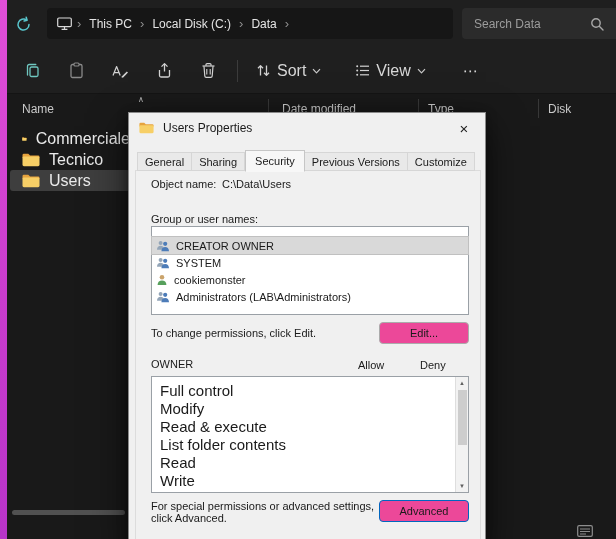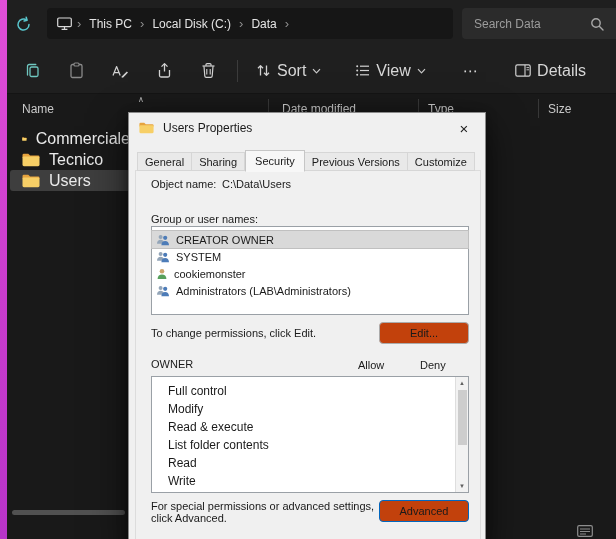--- a/index.html
+++ b/index.html
@@ -67,32 +67,32 @@
   #dlg-tabs { position:absolute; left:8px; top:36px; height:22px; display:flex; align-items:flex-end; z-index:3; }
   .tab { height:19px; display:flex; align-items:center; padding:0 7px; font-size:11px;
     background:#e9e9e9; border:1px solid #d6d6d6; border-left:none; cursor:pointer; white-space:nowrap; }
   .tab:first-child { border-left:1px solid #d6d6d6; }
   .tab.active { height:22px; background:#f7f7f7; border:1px solid #c6c6c6; border-bottom:1px solid #f7f7f7;
     margin-bottom:-1px; padding:0 9px; z-index:4; }
   #dlg-page { position:absolute; left:6px; top:57px; width:346px; height:377px;
     border:1px solid #dcdcdc; background:#f0f0f0; }
   .dlg-text { position:absolute; font-size:11px; color:#1a1a1a; white-space:nowrap; z-index:5; }
   .win-btn { position:absolute; width:90px; height:22px; font-size:11px; font-family:inherit;
-    background:#c2410c; border:1px solid #ababab; border-radius:4px; cursor:pointer; color:#1a1a1a; z-index:5; }
+    background:#ec4899; border:1px solid #ababab; border-radius:4px; cursor:pointer; color:#1a1a1a; z-index:5; }
   #advanced-btn { border:1.5px solid #0067c0; }
 
   #groups-list { position:absolute; left:22px; top:113px; width:318px; height:89px; background:#ffffff;
-    border:1px solid #9aa0a6; z-index:5; padding-top:4px; }
+    border:1px solid #9aa0a6; z-index:5; padding-top:10px; }
   .g-row { height:17px; display:flex; align-items:center; gap:6px; padding-left:4px;
     font-size:11px; cursor:pointer; white-space:nowrap; }
   .g-row.selected { background:#d9d9d9; outline:1px solid #c0c0c0; }
 
   #perm-list { position:absolute; left:22px; top:263px; width:318px; height:117px; background:#ffffff;
     border:1px solid #9aa0a6; z-index:5; padding-top:5px; }
-  .p-row { height:18px; line-height:18px; padding-left:16px; font-size:12px; white-space:nowrap; }
+  .p-row { height:18px; line-height:18px; padding-left:8px; font-size:15px; white-space:nowrap; }
   #perm-scrollbar { position:absolute; right:0; top:0; width:13px; height:115px; background:#f2f2f2;
     border-left:1px solid #dedede; cursor:pointer; }
   .sb-arrow { position:absolute; left:0; width:12px; text-align:center; font-size:6px; color:#606060; cursor:pointer; }
   .sb-arrow.up { top:3px; }
   .sb-arrow.down { bottom:3px; }
   .sb-thumb { position:absolute; left:2px; top:13px; width:9px; height:55px; background:#cdcdcd; cursor:grab; }
 </style>
 </head>
 <body>
 
@@ -184,39 +184,31 @@
           <path d="M5 11.8 H14" stroke="#d2d2d2" stroke-width="1.2"></path>
       </svg>
       <span>View</span>
       <svg width="9" height="6" viewBox="0 0 9 6">
         <path d="M1 1.2 L4.5 4.8 L8 1.2" fill="none" stroke="#c9c9c9" stroke-width="1.2" stroke-linejoin="round"></path>
       </svg>
     </div>
     <div class="tb-btn" id="more-btn">
       <span>⋯</span>
     </div>
-    <div class="tb-btn" id="details-btn">
-      <svg width="16" height="13" viewBox="0 0 16 13">
-        <rect x="0.8" y="0.8" width="14.4" height="11.4" rx="1.6" fill="none" stroke="#d2d2d2" stroke-width="1.2"></rect>
-        <path d="M10 1 V12" stroke="#d2d2d2" stroke-width="1.1"></path>
-        <path d="M11.5 3.6 H14 M11.5 5.8 H14" stroke="#d2d2d2" stroke-width="0.9"></path>
-      </svg>
-      <span>Details</span>
-    </div>
   </div>
 
   <div id="list-header">
     <span id="sort-caret">∧</span>
     <span class="col-label" style="left:15px">Name</span>
     <span class="col-sep" style="left:261px"></span>
     <span class="col-label" style="left:275px">Date modified</span>
     <span class="col-sep" style="left:411px"></span>
     <span class="col-label" style="left:421px">Type</span>
     <span class="col-sep" style="left:531px"></span>
-    <span class="col-label" style="left:541px">Size</span>
+    <span class="col-label" style="left:541px">Disk</span>
   </div>
 
   <div id="file-list">
     <div class="file-row" style="top:4px">
       <svg width="18" height="14" viewBox="0 0 18 14">
         <path d="M0.5 2.2 A1.4 1.4 0 0 1 1.9 0.8 H6.3 L8.1 2.6 H16.1 A1.4 1.4 0 0 1 17.5 4 V5 H0.5 Z" fill="#e6a33e"></path>
         <rect x="0.5" y="3.6" width="17" height="9.6" rx="1.4" fill="#f7cf66"></rect>
       </svg>
       <span>Commerciale</span>
     </div>

